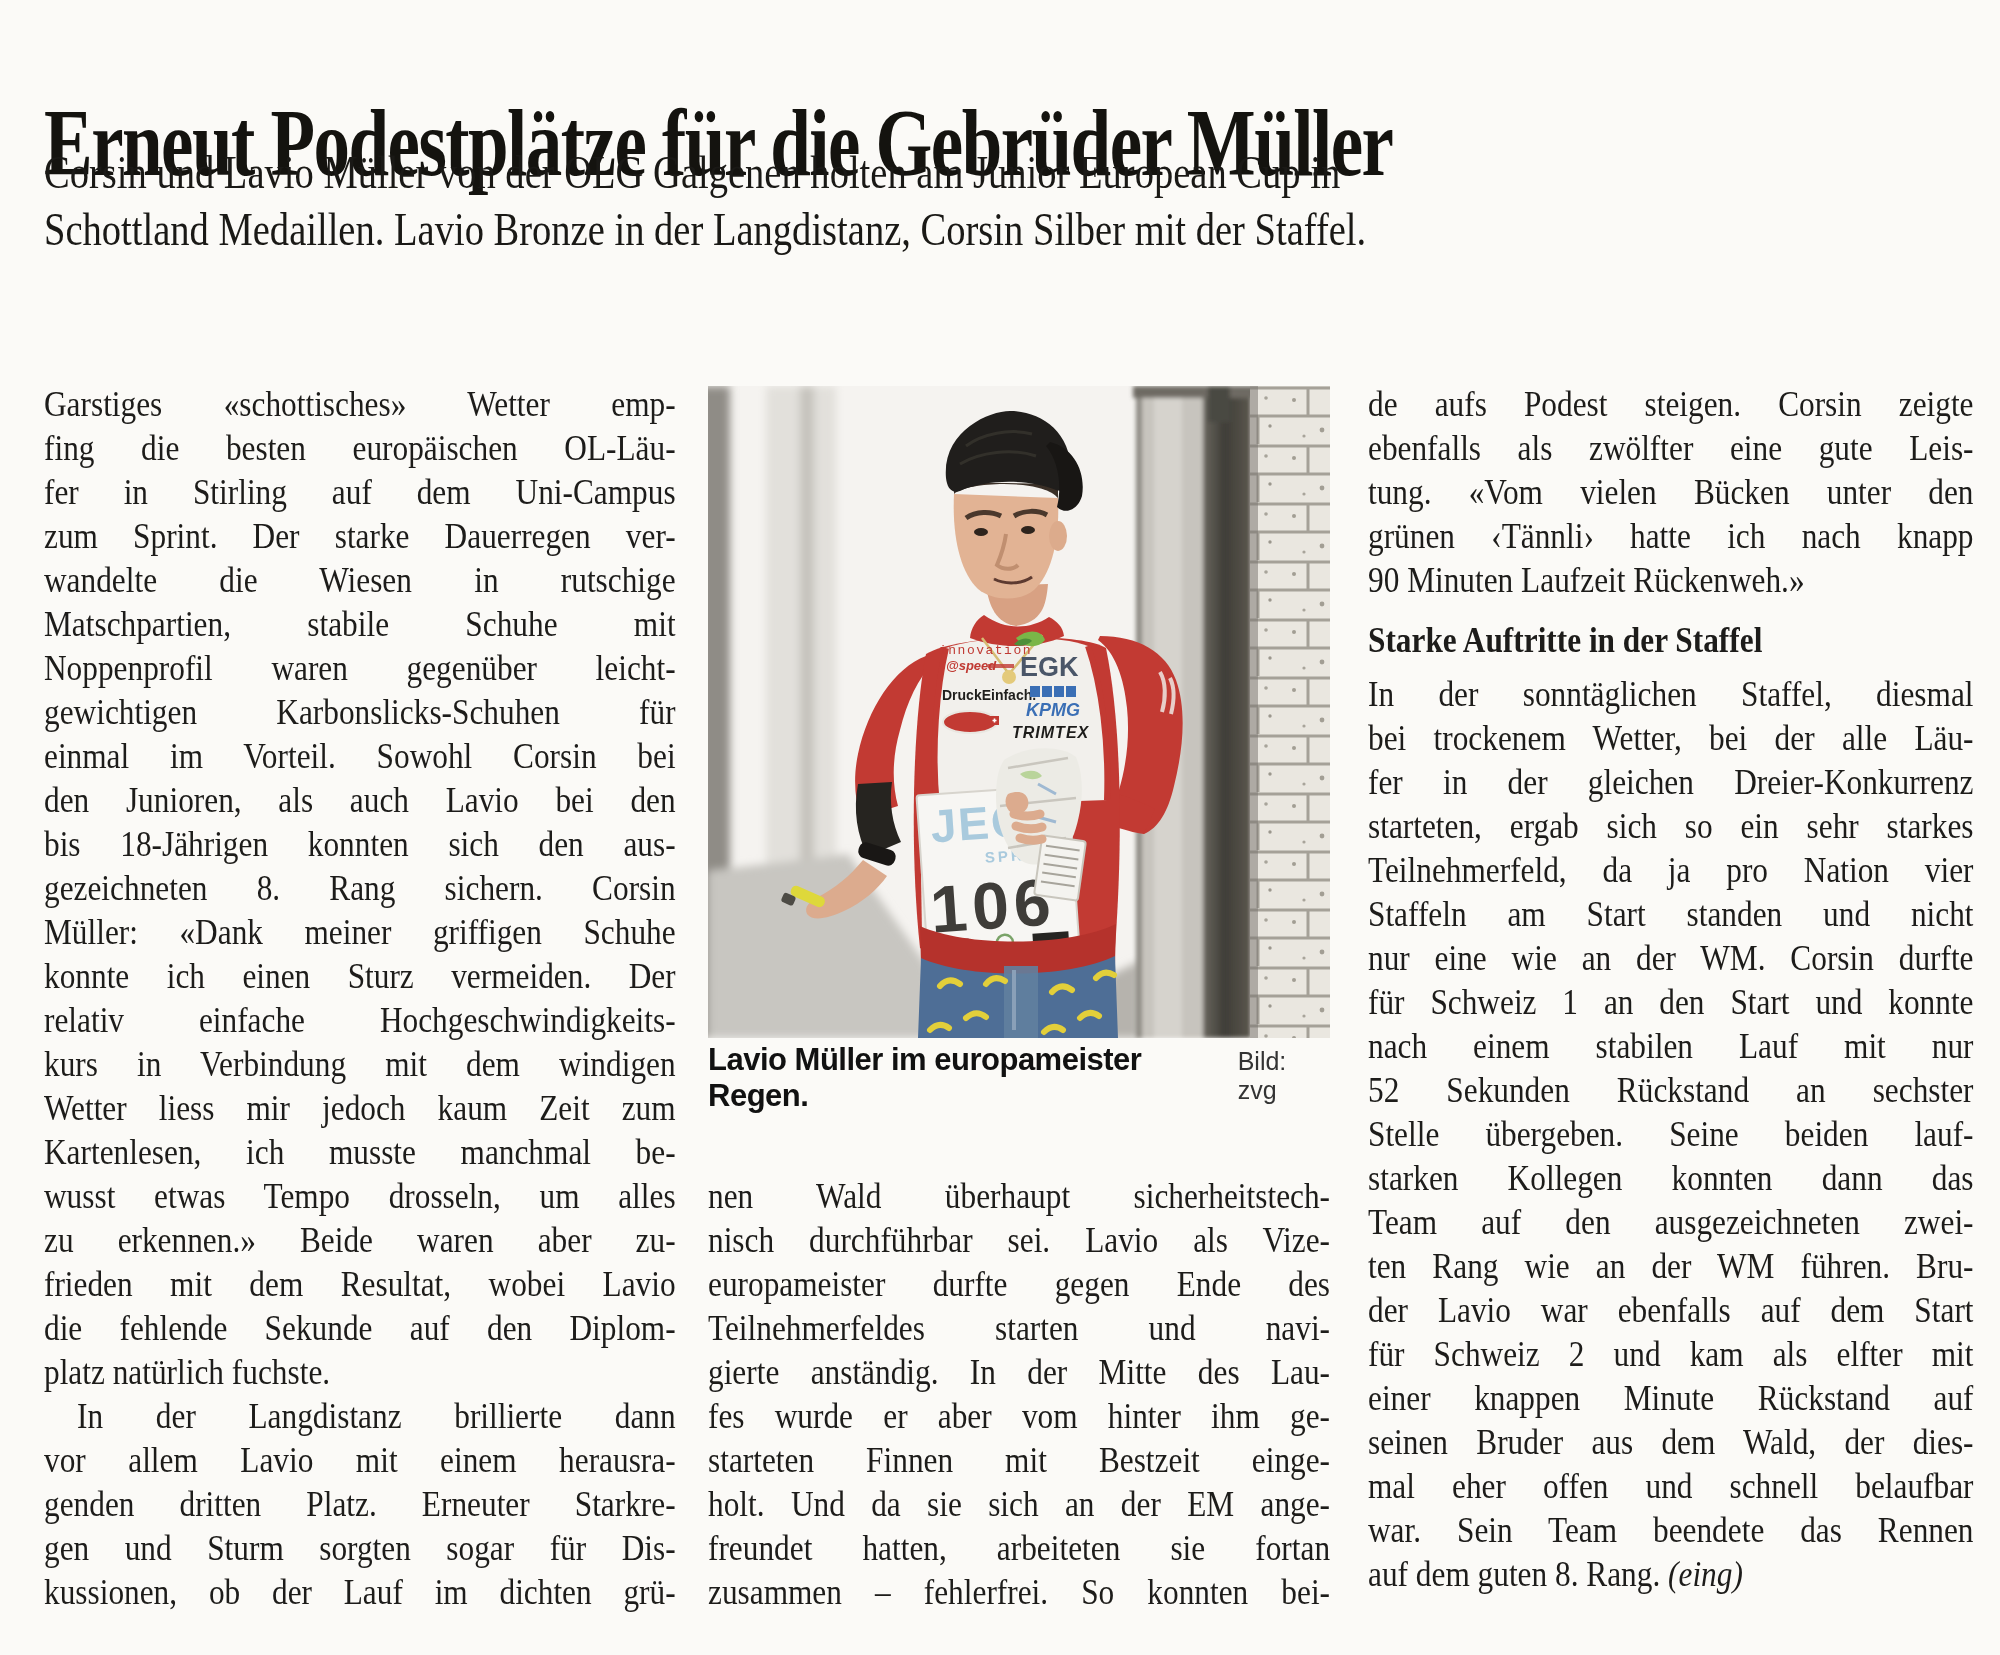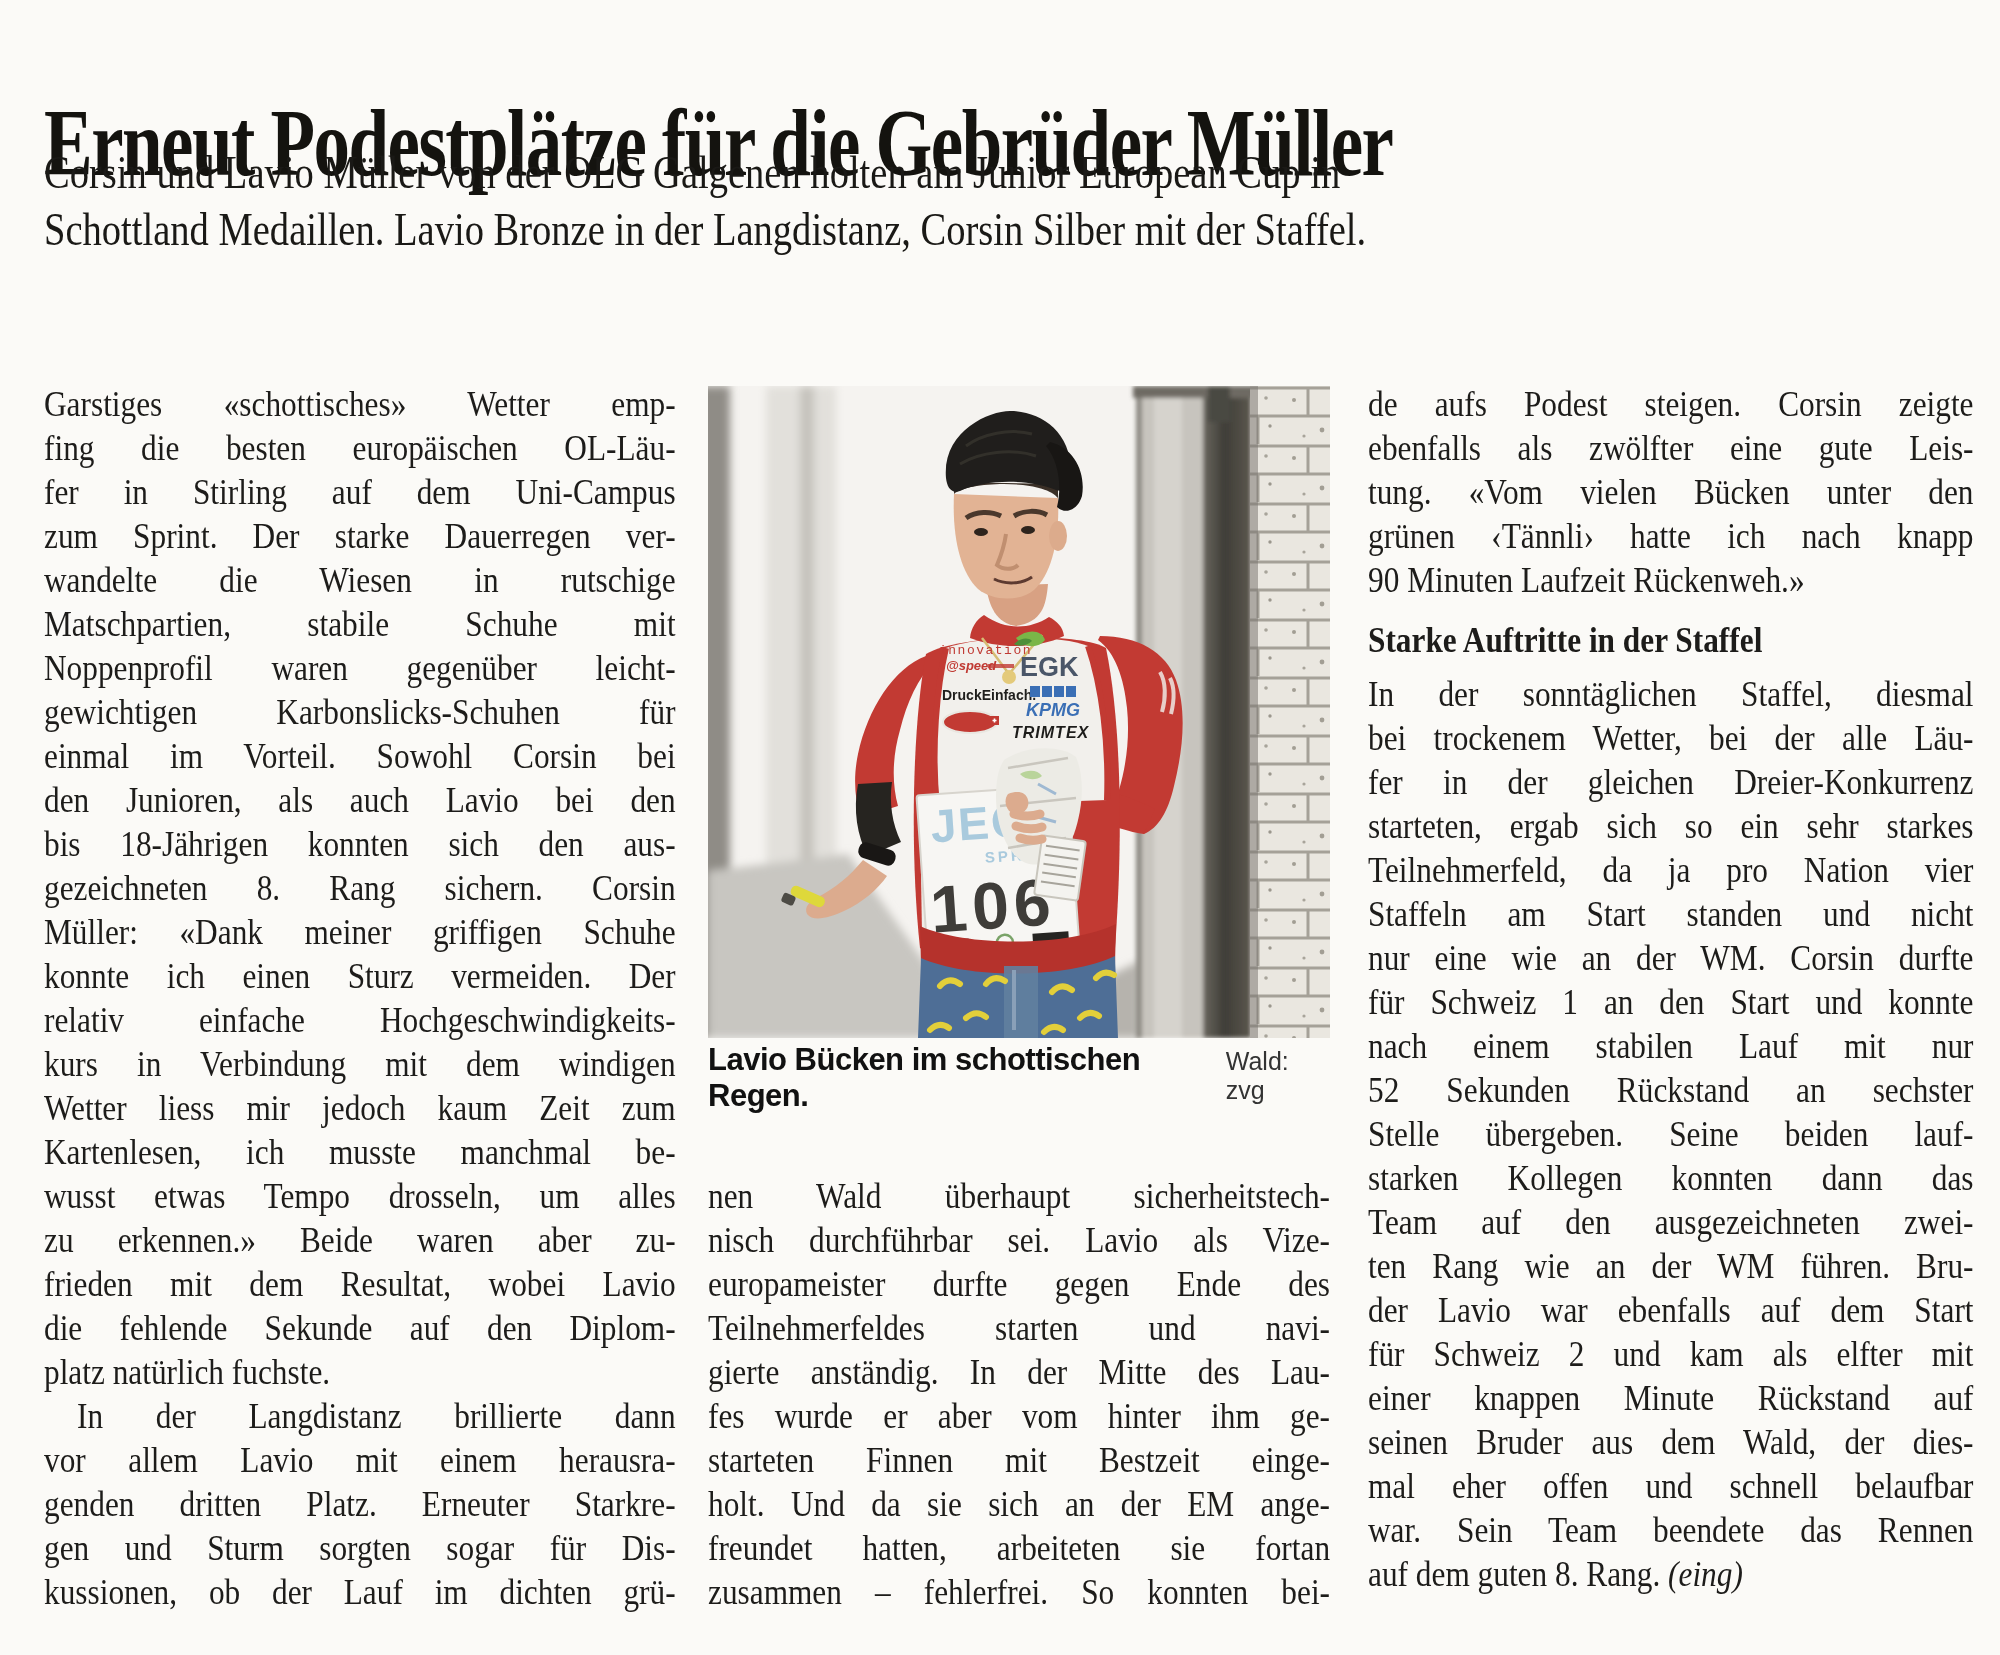--- a/index.html
+++ b/index.html
@@ -230,22 +230,22 @@
             <path d="M388,592 q8,-9 18,-3"></path>
             <path d="M222,644 q9,-9 19,-2"></path>
             <path d="M336,646 q9,-9 19,-2"></path>
           </g>
         </g>
       </g>
     </svg>
   </div>
 
   <div class="caption">
-    <span class="caption-main">Lavio Bücken im schottischen Regen.</span>
-    <span class="caption-credit">Wald: zvg</span>
+    <span class="caption-main">Lavio Müller im europameister Regen.</span>
+    <span class="caption-credit">Bild: zvg</span>
   </div>
 
   <div class="col col2">
       <div class="bline">nen Wald überhaupt sicherheitstech-</div>
       <div class="bline">nisch durchführbar sei. Lavio als Vize-</div>
       <div class="bline">europameister durfte gegen Ende des</div>
       <div class="bline">Teilnehmerfeldes starten und navi-</div>
       <div class="bline">gierte anständig. In der Mitte des Lau-</div>
       <div class="bline">fes wurde er aber vom hinter ihm ge-</div>
       <div class="bline">starteten Finnen mit Bestzeit einge-</div>

